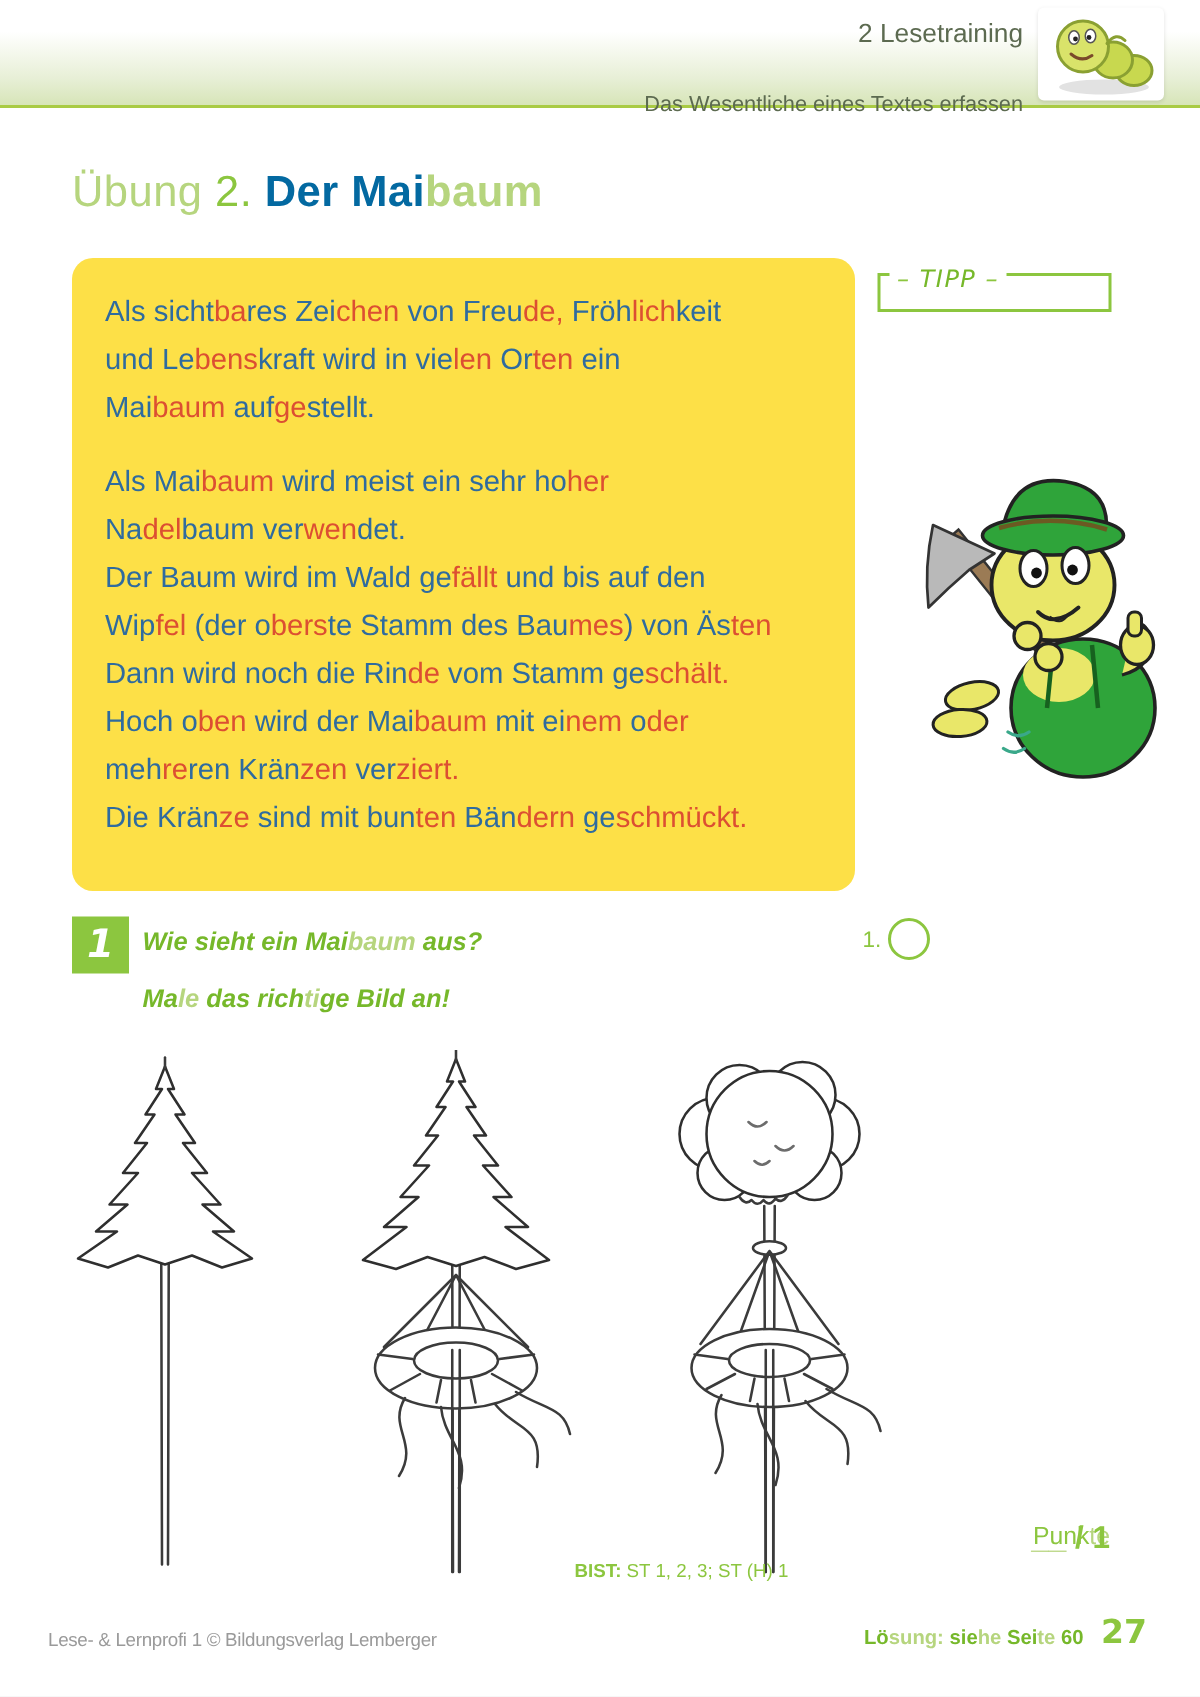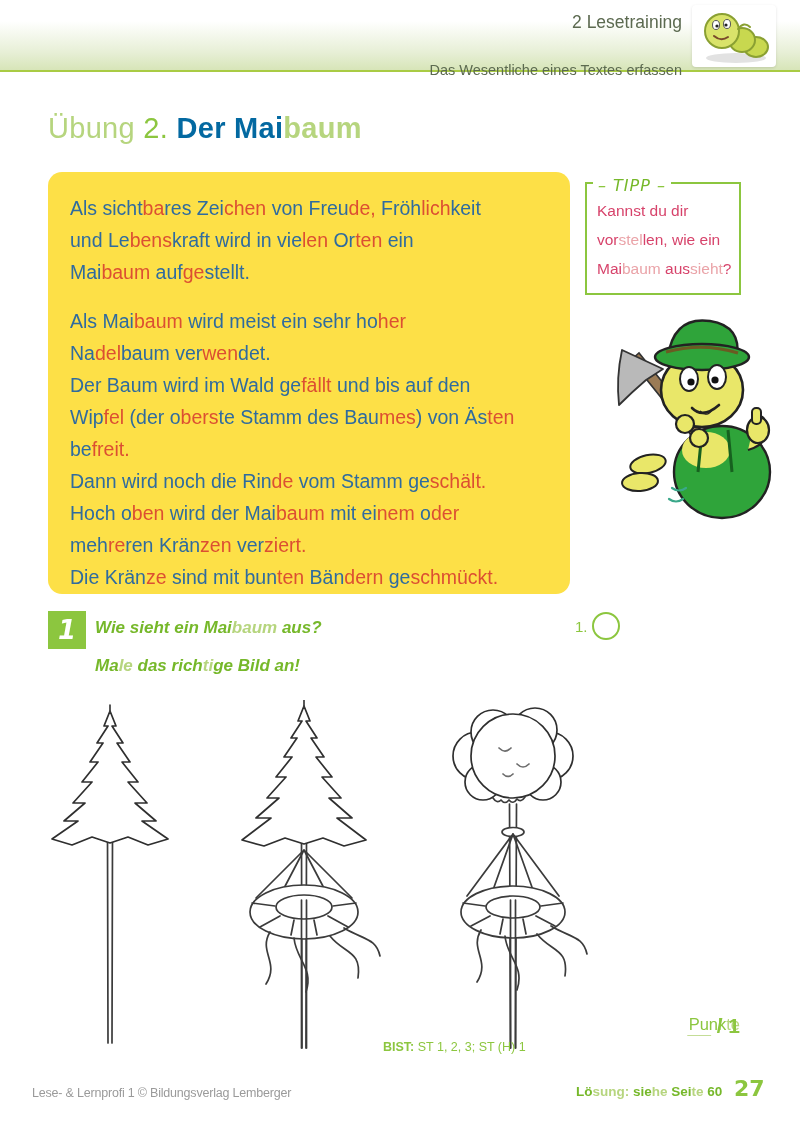--- a/index.html
+++ b/index.html
@@ -107,35 +107,29 @@
     <div class="para1">
         <div class="tline"><span class="c-b">Als sicht</span><span class="c-r">ba</span><span class="c-b">res Zei</span><span class="c-r">chen</span><span class="c-b"> von Freu</span><span class="c-r">de,</span><span class="c-b"> Fröh</span><span class="c-r">lich</span><span class="c-b">keit</span></div>
         <div class="tline"><span class="c-b">und Le</span><span class="c-r">bens</span><span class="c-b">kraft wird in vie</span><span class="c-r">len</span><span class="c-b"> Or</span><span class="c-r">ten</span><span class="c-b"> ein</span></div>
         <div class="tline"><span class="c-b">Mai</span><span class="c-r">baum</span><span class="c-b"> auf</span><span class="c-r">ge</span><span class="c-b">stellt.</span></div>
       </div>
     <div class="para2">
         <div class="tline"><span class="c-b">Als Mai</span><span class="c-r">baum</span><span class="c-b"> wird meist ein sehr ho</span><span class="c-r">her</span></div>
         <div class="tline"><span class="c-b">Na</span><span class="c-r">del</span><span class="c-b">baum ver</span><span class="c-r">wen</span><span class="c-b">det.</span></div>
         <div class="tline"><span class="c-b">Der Baum wird im Wald ge</span><span class="c-r">fällt</span><span class="c-b"> und bis auf den</span></div>
         <div class="tline"><span class="c-b">Wip</span><span class="c-r">fel</span><span class="c-b"> (der o</span><span class="c-r">bers</span><span class="c-b">te Stamm des Bau</span><span class="c-r">mes</span><span class="c-b">) von Äs</span><span class="c-r">ten</span></div>
-        <div class="tline"><span class="c-b">be</span><span class="c-r">freit.</span></div>
         <div class="tline"><span class="c-b">Dann wird noch die Rin</span><span class="c-r">de</span><span class="c-b"> vom Stamm ge</span><span class="c-r">schält.</span></div>
         <div class="tline"><span class="c-b">Hoch o</span><span class="c-r">ben</span><span class="c-b"> wird der Mai</span><span class="c-r">baum</span><span class="c-b"> mit ei</span><span class="c-r">nem</span><span class="c-b"> o</span><span class="c-r">der</span></div>
         <div class="tline"><span class="c-b">meh</span><span class="c-r">re</span><span class="c-b">ren Krän</span><span class="c-r">zen</span><span class="c-b"> ver</span><span class="c-r">ziert.</span></div>
         <div class="tline"><span class="c-b">Die Krän</span><span class="c-r">ze</span><span class="c-b"> sind mit bun</span><span class="c-r">ten</span><span class="c-b"> Bän</span><span class="c-r">dern</span><span class="c-b"> ge</span><span class="c-r">schmückt.</span></div>
       </div>
   </div>
 
   <div class="tipp-box">
     <div class="tipp-label">TIPP</div>
-    <div>
-        <div class="tline"><span class="c-p">Kannst du dir</span></div>
-        <div class="tline"><span class="c-p">vor</span><span class="c-lp">stel</span><span class="c-p">len, wie ein</span></div>
-        <div class="tline"><span class="c-p">Mai</span><span class="c-lp">baum</span><span class="c-p"> aus</span><span class="c-lp">sieht</span><span class="c-p">?</span></div>
-      </div>
   </div>
 
   <div class="mascot-axe">
     <svg width="176" height="214" viewBox="0 0 176 214">
 
       <polygon points="25,48 33,41 122,152 114,159" fill="#9b7b55" stroke="#333" stroke-width="1.6"></polygon>
 
       <path d="M16,38 L57,57 L40,68 Q26,80 13,93 Q10,66 16,38 Z" fill="#b9b9b9" stroke="#333" stroke-width="1.8" stroke-linejoin="round"></path>
 
       <ellipse cx="42" cy="152" rx="18" ry="9" fill="#e9e769" stroke="#222" stroke-width="2" transform="rotate(-12 42 152)"></ellipse>

